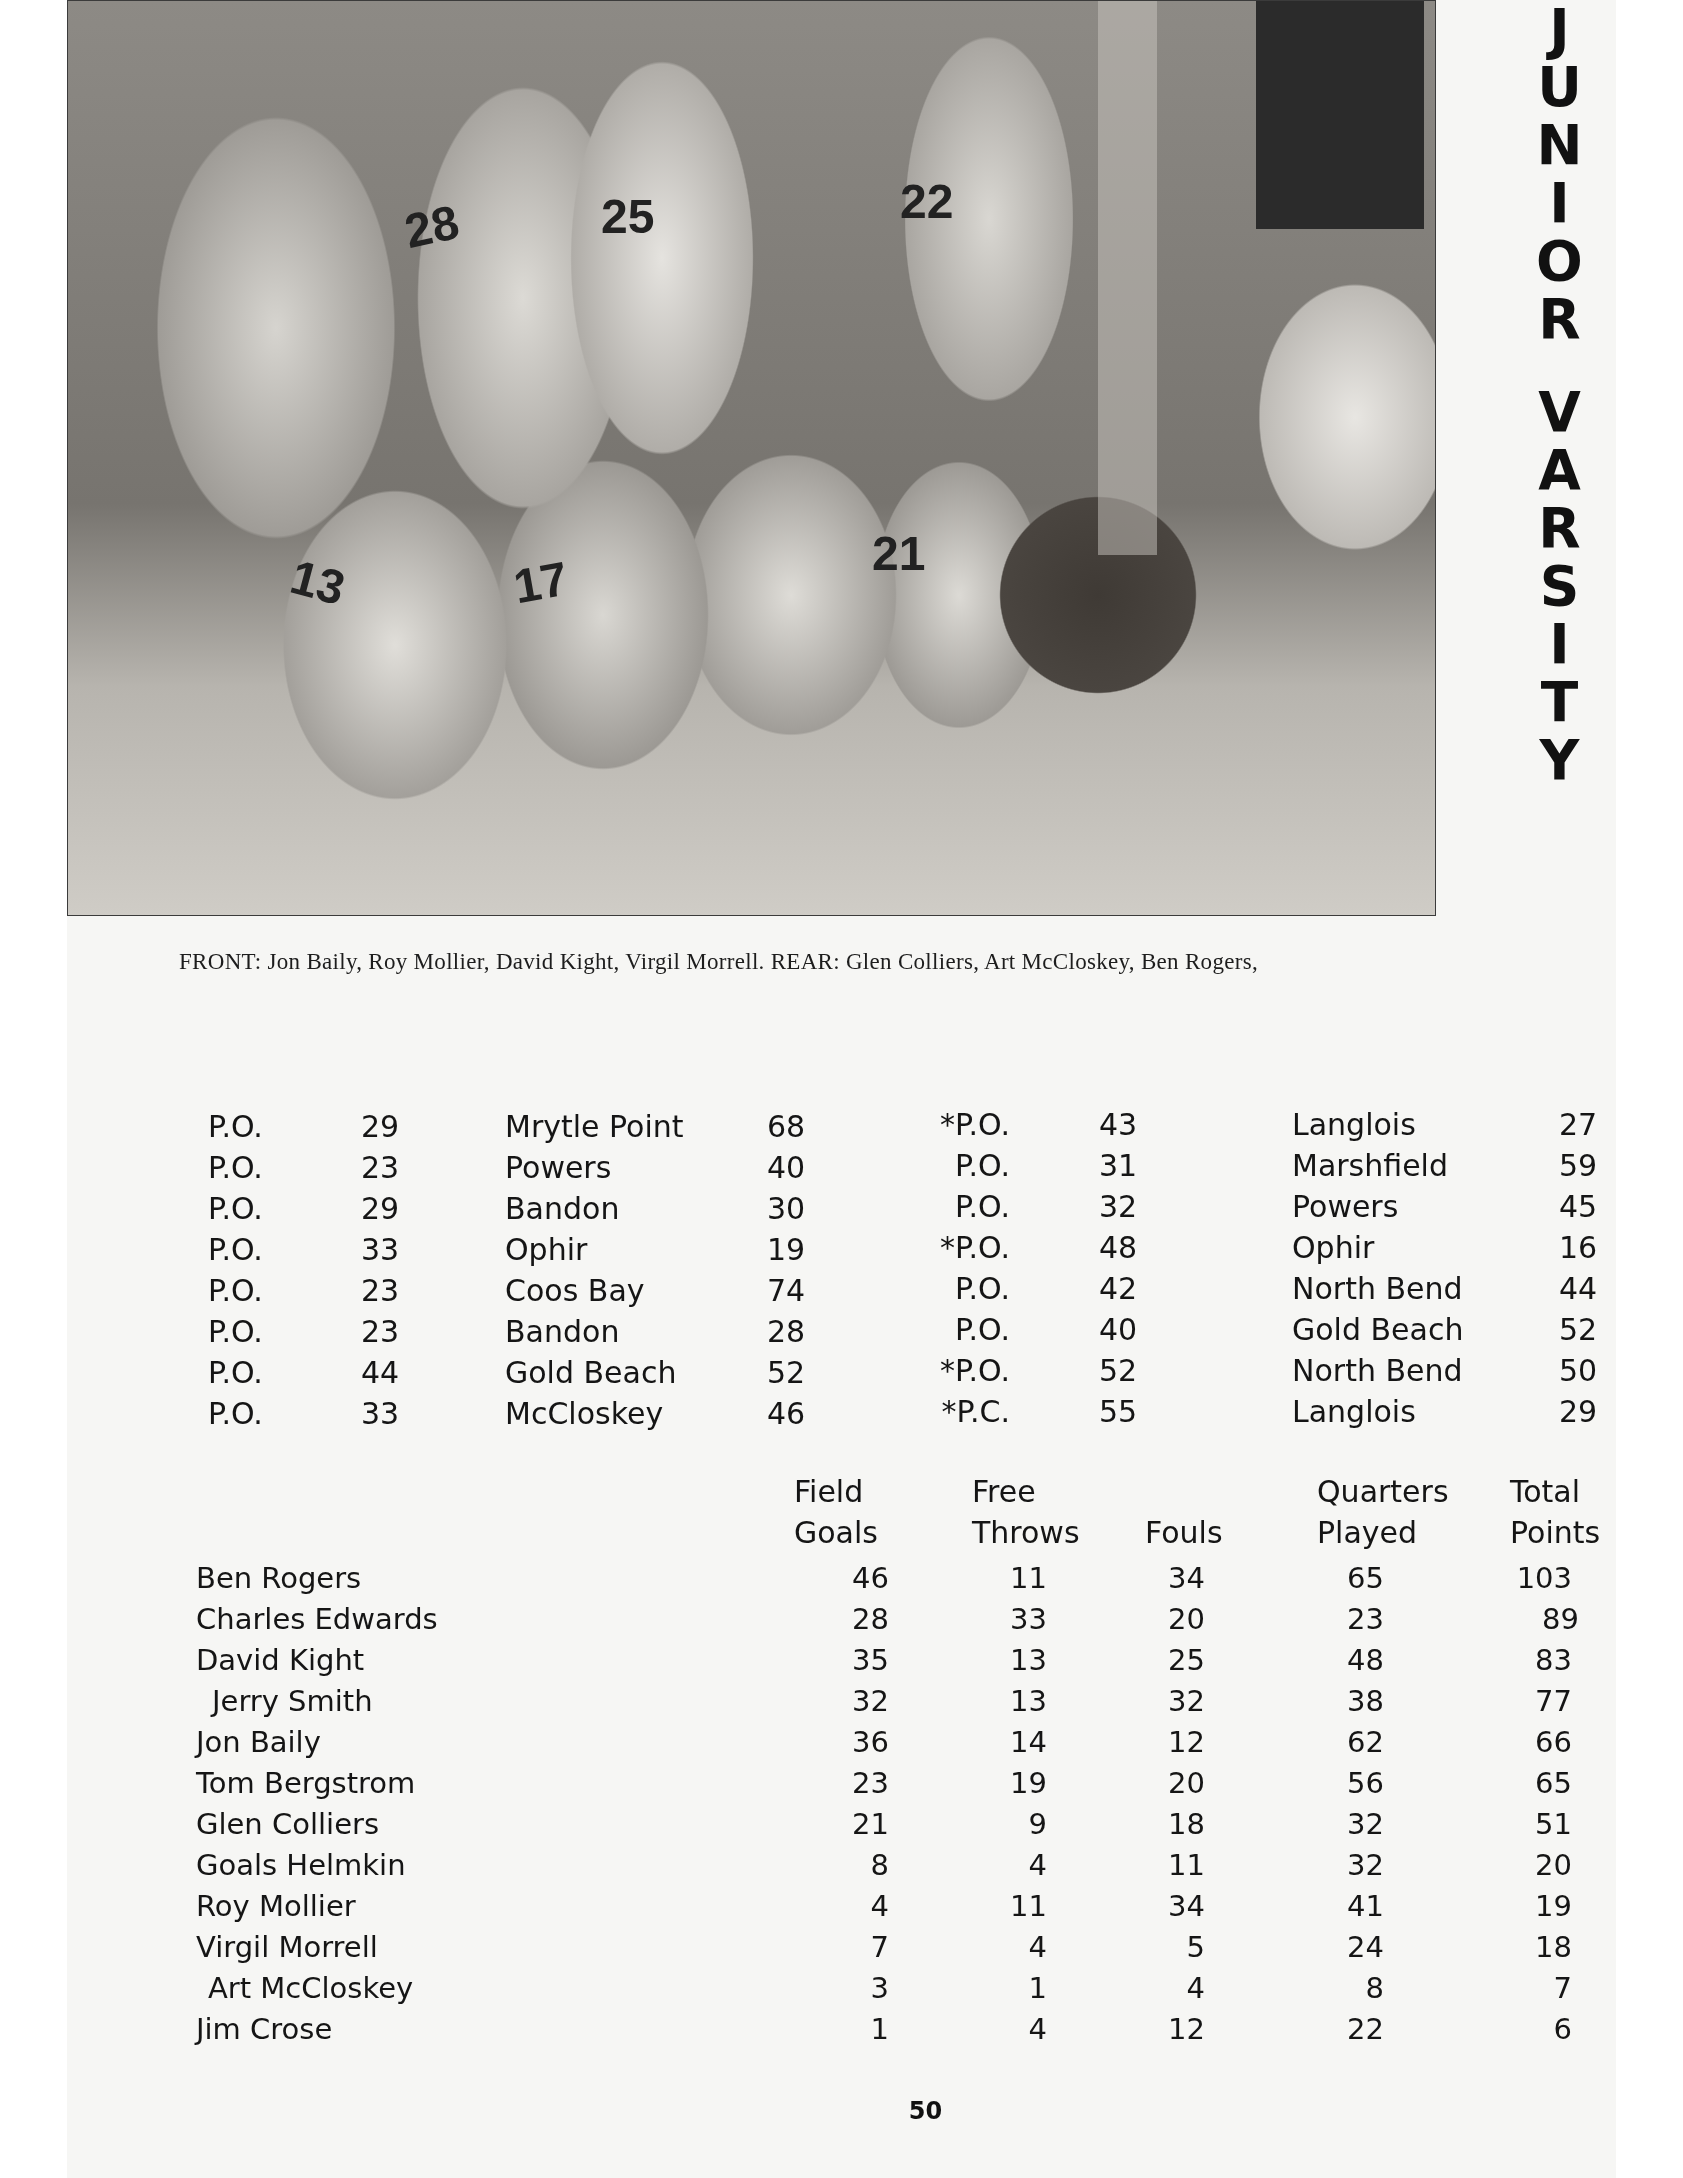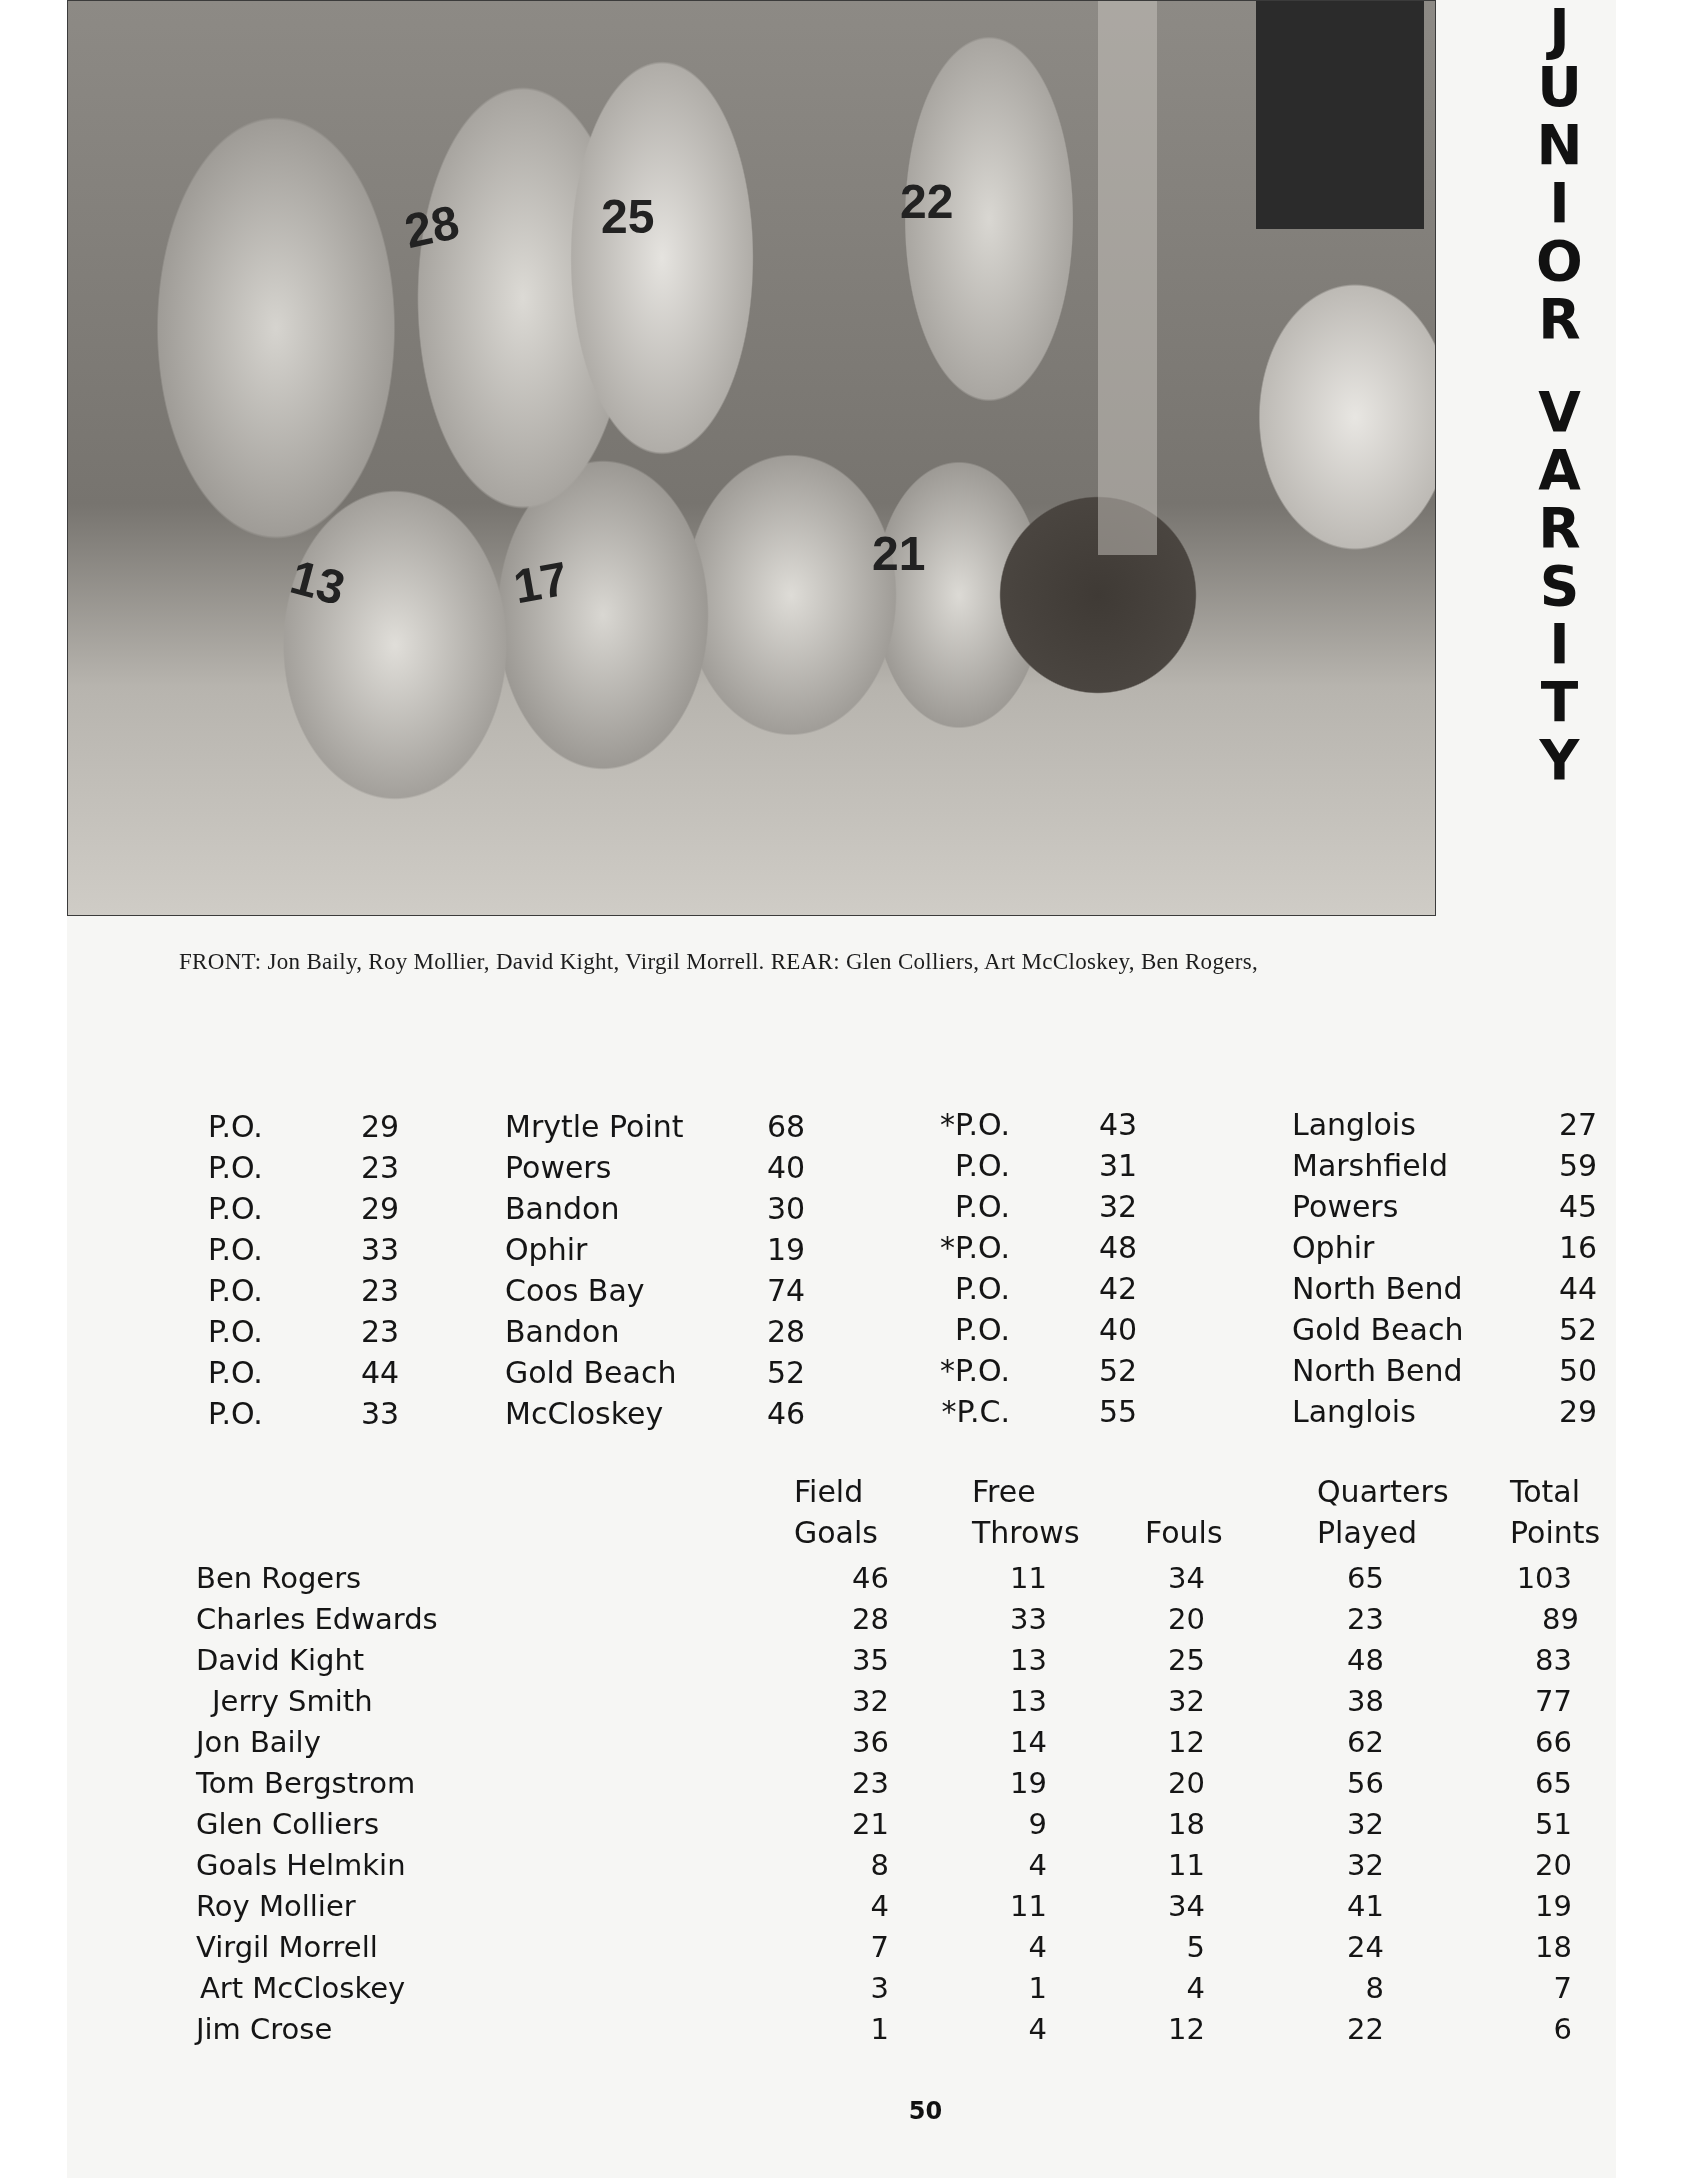--- a/index.html
+++ b/index.html
@@ -270,21 +270,21 @@
     </div>
   <div class="row">
       <span style="left:0">Virgil Morrell</span>
       <span class="num" style="left:634px;width:59px">7</span>
       <span class="num" style="left:792px;width:59px">4</span>
       <span class="num" style="left:950px;width:59px">5</span>
       <span class="num" style="left:1129px;width:59px">24</span>
       <span class="num" style="left:1307px;width:69px">18</span>
     </div>
   <div class="row">
-      <span style="left:4px">Art McCloskey</span>
+      <span style="left:12px">Art McCloskey</span>
       <span class="num" style="left:634px;width:59px">3</span>
       <span class="num" style="left:792px;width:59px">1</span>
       <span class="num" style="left:950px;width:59px">4</span>
       <span class="num" style="left:1129px;width:59px">8</span>
       <span class="num" style="left:1307px;width:69px">7</span>
     </div>
   <div class="row">
       <span style="left:0">Jim Crose</span>
       <span class="num" style="left:634px;width:59px">1</span>
       <span class="num" style="left:792px;width:59px">4</span>

